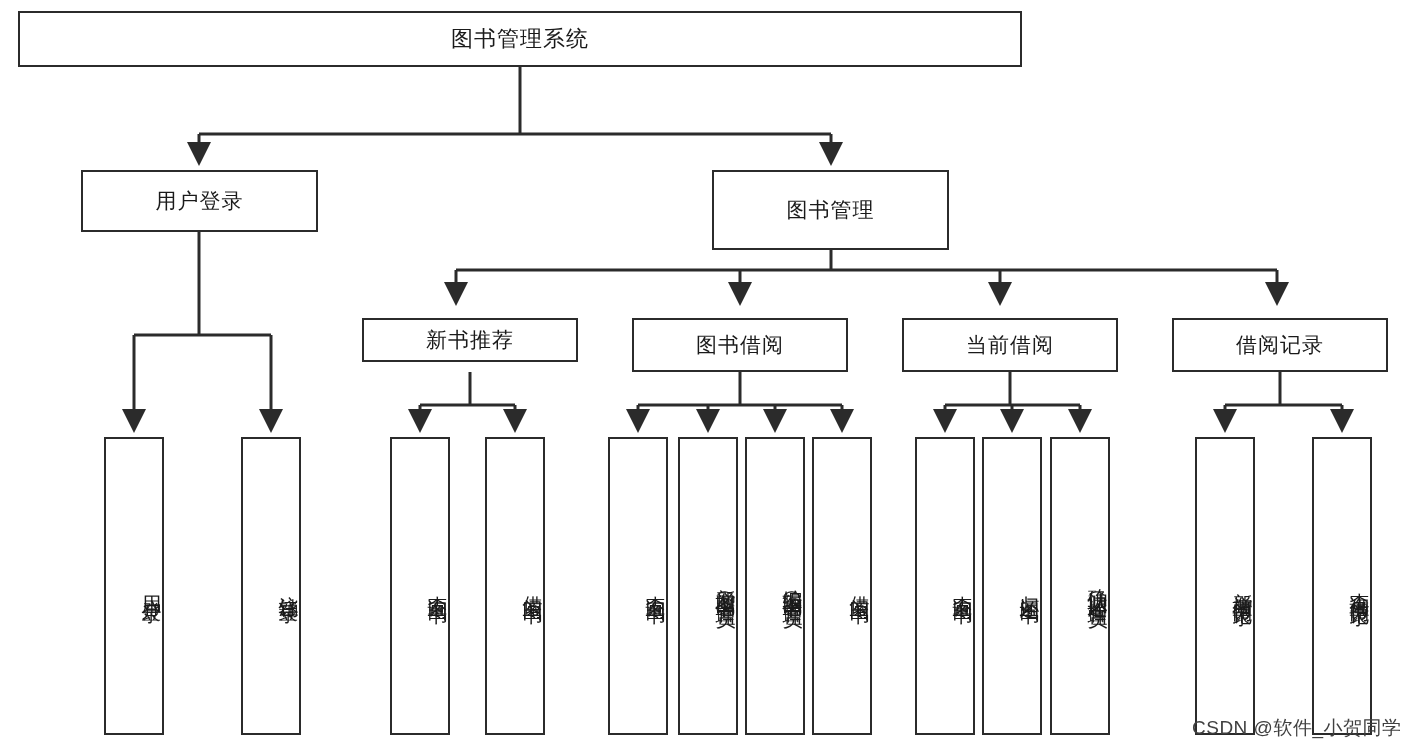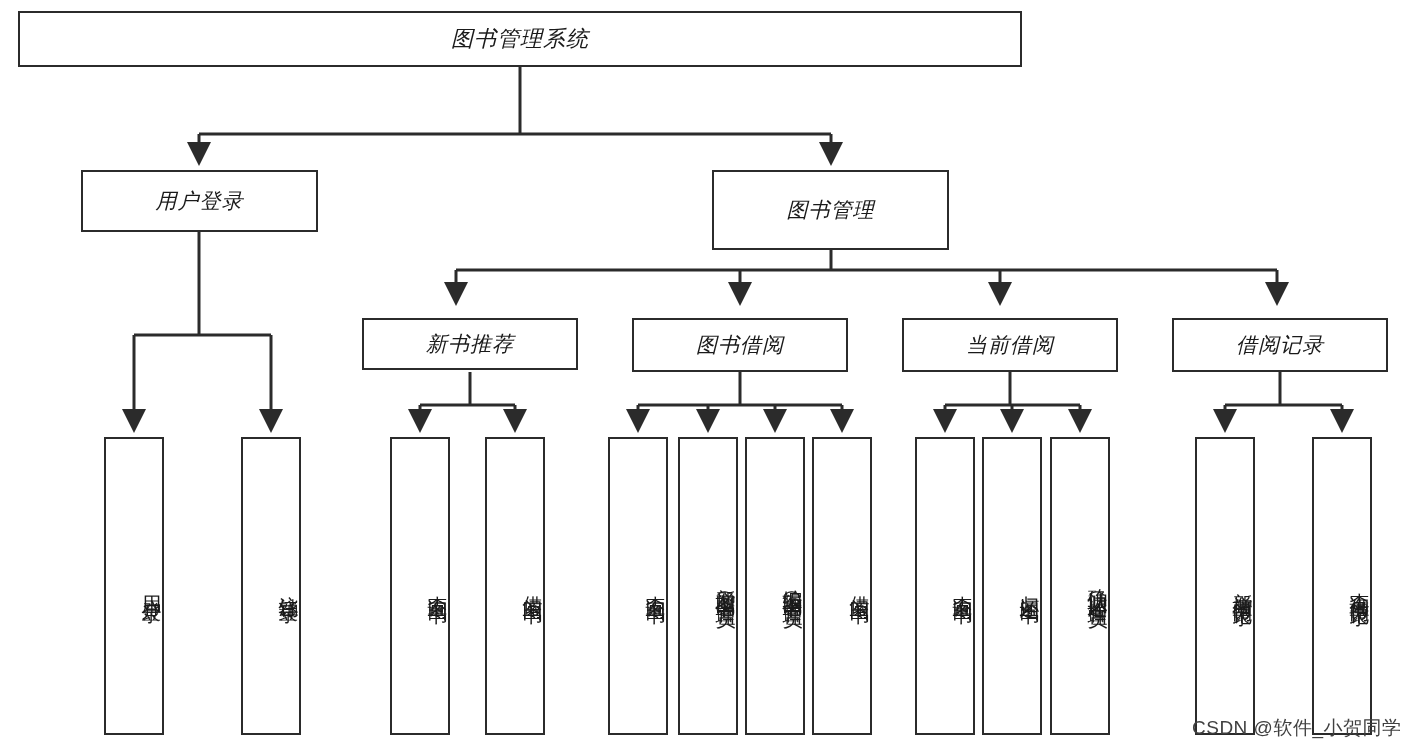--- a/index.html
+++ b/index.html
@@ -33,21 +33,20 @@
     display: flex;
     align-items: center;
     justify-content: center;
     color: #1a1a1a;
     z-index: 2;
   }
   .node-h {
     font-size: 21px;
     letter-spacing: 1px;
     white-space: nowrap;
-    font-style: italic;
   }
   .node-root {
     font-size: 22px;
   }
   .node-v {
     writing-mode: vertical-rl;
     text-orientation: upright;
     font-size: 20px;
     letter-spacing: 3px;
     line-height: 1.05;
@@ -130,21 +129,21 @@
     <span>图书管理系统</span>
   </div>
 
   <div class="node node-h" style="left:81px; top:170px; width:237px; height:62px;">
     <span>用户登录</span>
   </div>
   <div class="node node-h" style="left:712px; top:170px; width:237px; height:80px;">
     <span>图书管理</span>
   </div>
 
-  <div class="node node-h" style="left:362px; top:318px; width:216px; height:52px;">
+  <div class="node node-h" style="left:362px; top:318px; width:216px; height:44px;">
     <span>新书推荐</span>
   </div>
   <div class="node node-h" style="left:632px; top:318px; width:216px; height:54px;">
     <span>图书借阅</span>
   </div>
   <div class="node node-h" style="left:902px; top:318px; width:216px; height:54px;">
     <span>当前借阅</span>
   </div>
   <div class="node node-h" style="left:1172px; top:318px; width:216px; height:54px;">
     <span>借阅记录</span>

